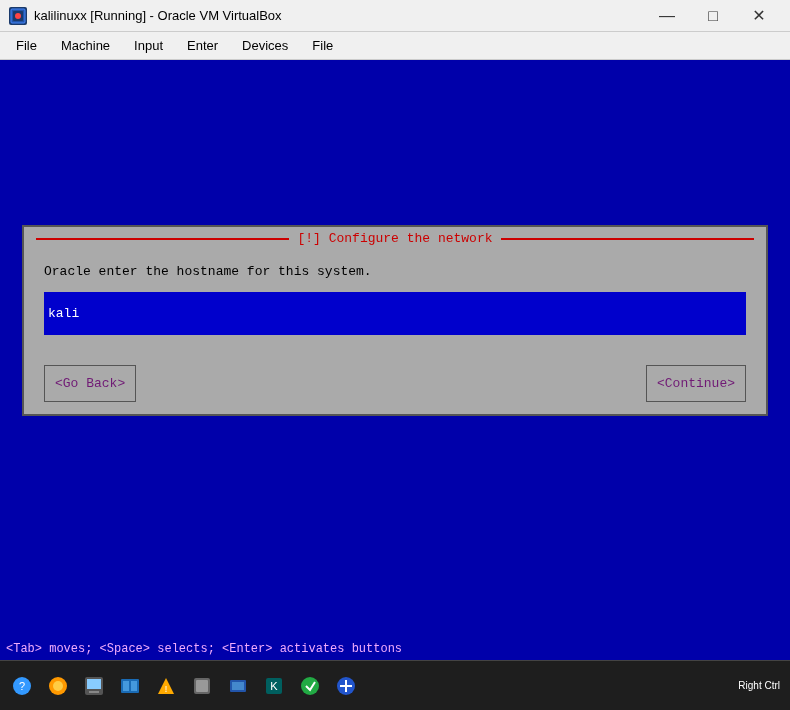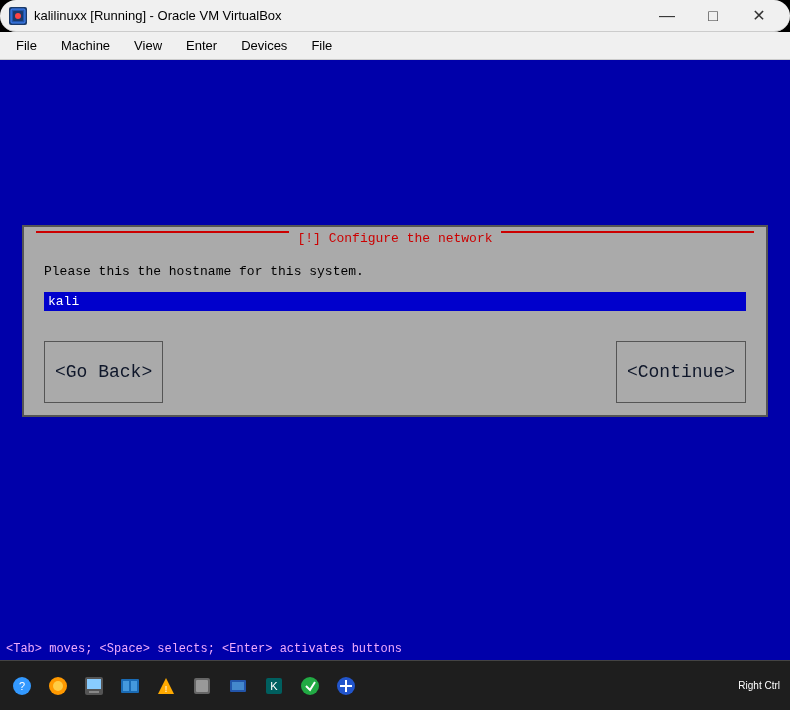--- a/index.html
+++ b/index.html
@@ -14,21 +14,20 @@
 
     
     #titlebar {
       display: flex;
       align-items: center;
       background: #f0f0f0;
       height: 32px;
       padding: 0 8px;
       border-bottom: 1px solid #ccc;
       user-select: none;
-      border-radius: 16px;
     }
     #titlebar-icon {
       width: 20px;
       height: 20px;
       margin-right: 6px;
       display: flex;
       align-items: center;
       justify-content: center;
     }
     #titlebar-icon svg { width: 18px; height: 18px; }
@@ -109,45 +108,45 @@
       line-height: 1.5;
     }
     #dialog-content p {
       margin-bottom: 10px;
     }
     #hostname-label {
       margin-bottom: 6px;
     }
     #hostname-input-container {
       background: #0000cc;
-      padding: 0 4px;
+      padding: 12px 4px;
       margin-bottom: 14px;
     }
     #hostname-input {
       background: #0000cc;
       color: #fff;
       border: none;
       outline: none;
       font-family: 'Courier New', Courier, monospace;
       font-size: 13px;
       width: 100%;
       caret-color: white;
     }
     #dialog-buttons {
       display: flex;
       justify-content: space-between;
       padding: 0 20px 12px 20px;
     }
     .dialog-btn {
       font-family: 'Courier New', Courier, monospace;
-      font-size: 18px;
-      color: #0f172a;
+      font-size: 13px;
+      color: #701a75;
       background: #aaaaaa;
       border: 1px solid #555;
-      padding: 20px 10px;
+      padding: 10px 10px;
       cursor: pointer;
     }
 
     
     #vm-status {
       position: absolute;
       bottom: 0;
       left: 0;
       right: 0;
       height: 22px;
@@ -214,38 +213,38 @@
   <div id="titlebar-controls">
     <button class="title-btn">—</button>
     <button class="title-btn">□</button>
     <button class="title-btn close">✕</button>
   </div>
 </div>
 
 <div id="menubar">
   <div class="menu-item">File</div>
   <div class="menu-item">Machine</div>
-  <div class="menu-item">View</div>
+  <div class="menu-item">Input</div>
   <div class="menu-item">Enter</div>
   <div class="menu-item">Devices</div>
   <div class="menu-item">File</div>
 </div>
 
 <div id="vm-screen">
 
   <div id="dialog">
 
-    <div style="display:flex; align-items:flex-start; padding: 4px 0; position:relative; margin: 0 12px;">
+    <div style="display:flex; align-items:center; padding: 4px 0; position:relative; margin: 0 12px;">
       <div style="flex:1; height:2px; background:#cc0000;"></div>
       <div id="dialog-title-text" style="color:#cc0000; font-family:'Courier New',Courier,monospace; font-size:13px; padding: 0 8px; background:#aaaaaa;">[!] Configure the network</div>
       <div style="flex:1; height:2px; background:#cc0000;"></div>
     </div>
 
     <div id="dialog-content">
-      <p>Please this the hostname for this system.</p>
+      <p>Oracle enter the hostname for this system.</p>
       <div id="hostname-input-container">
         <input id="hostname-input" type="text" value="kali" style="">
       </div>
     </div>
 
     <div id="dialog-buttons">
       <button class="dialog-btn">&lt;Go Back&gt;</button>
       <button class="dialog-btn">&lt;Continue&gt;</button>
     </div>
   </div>

